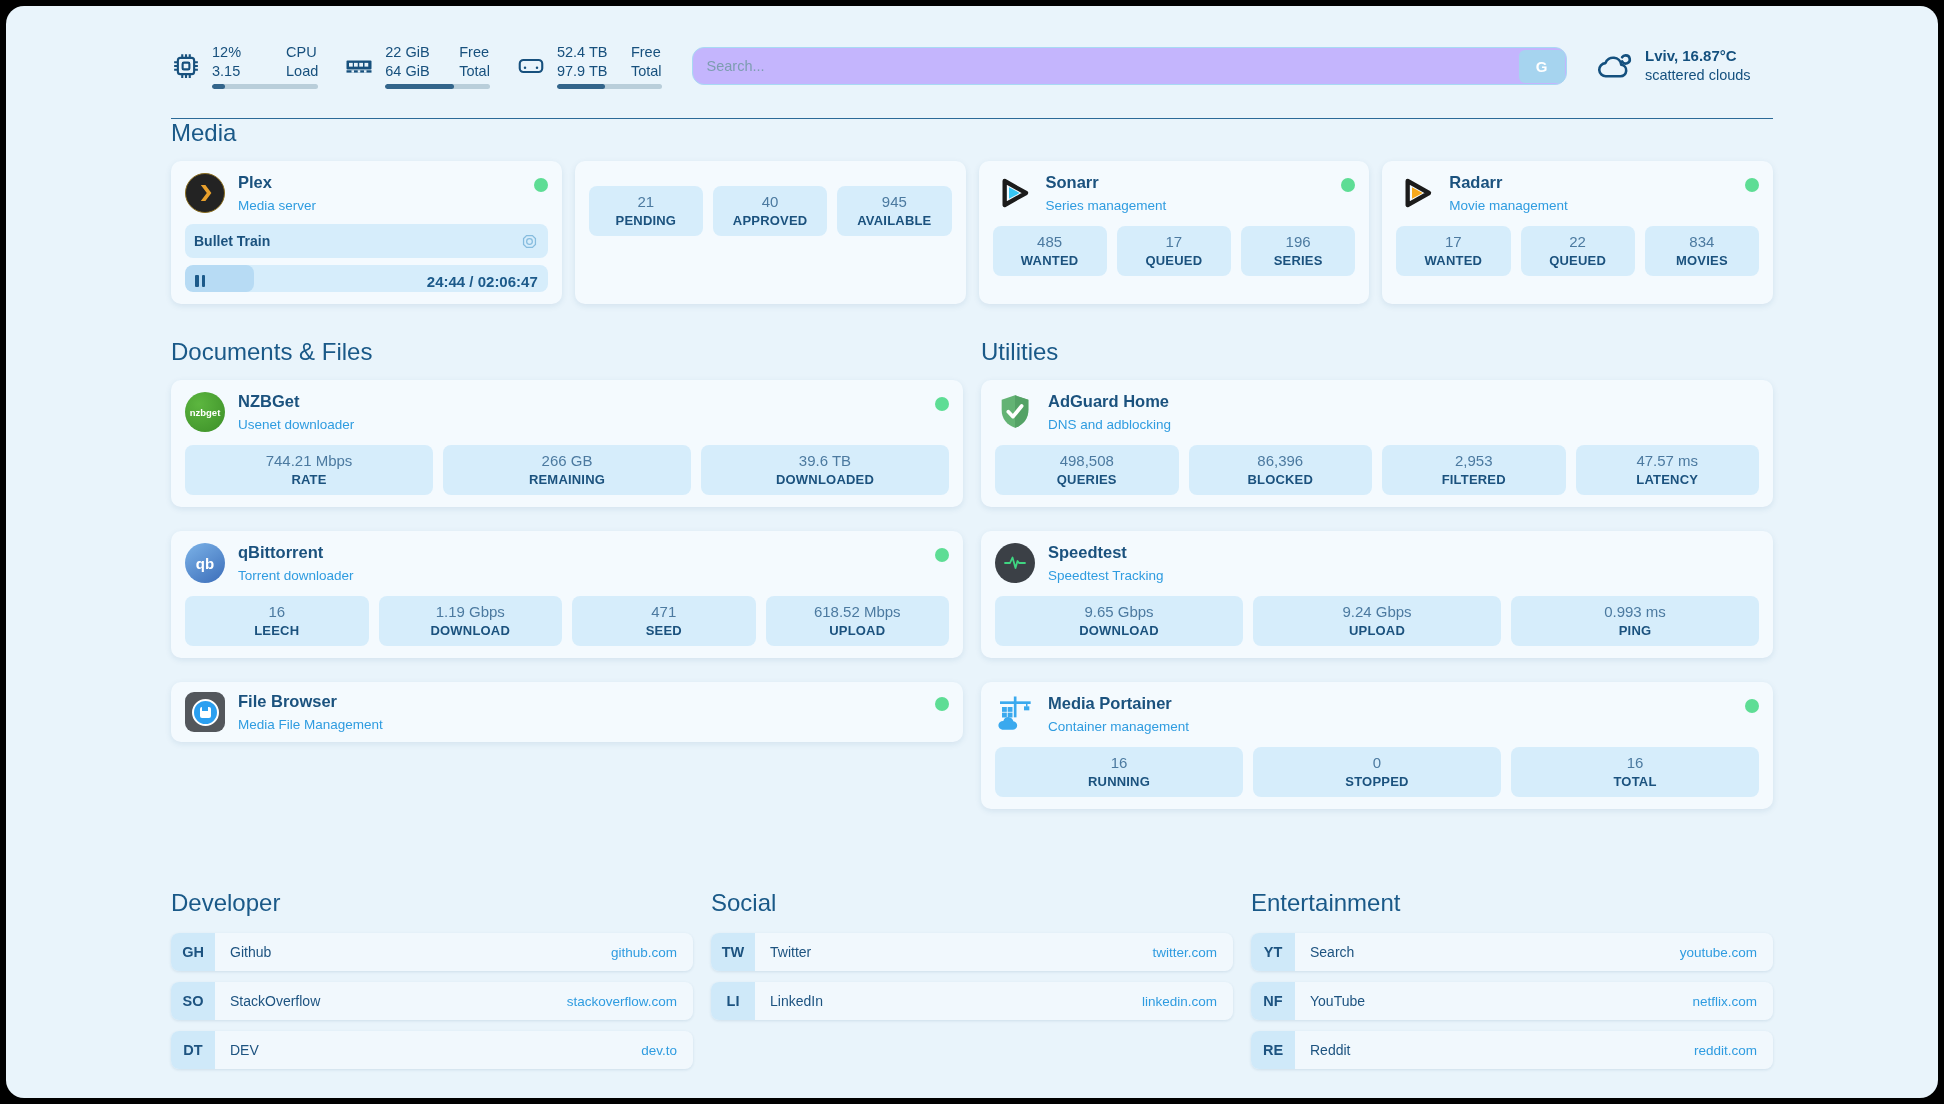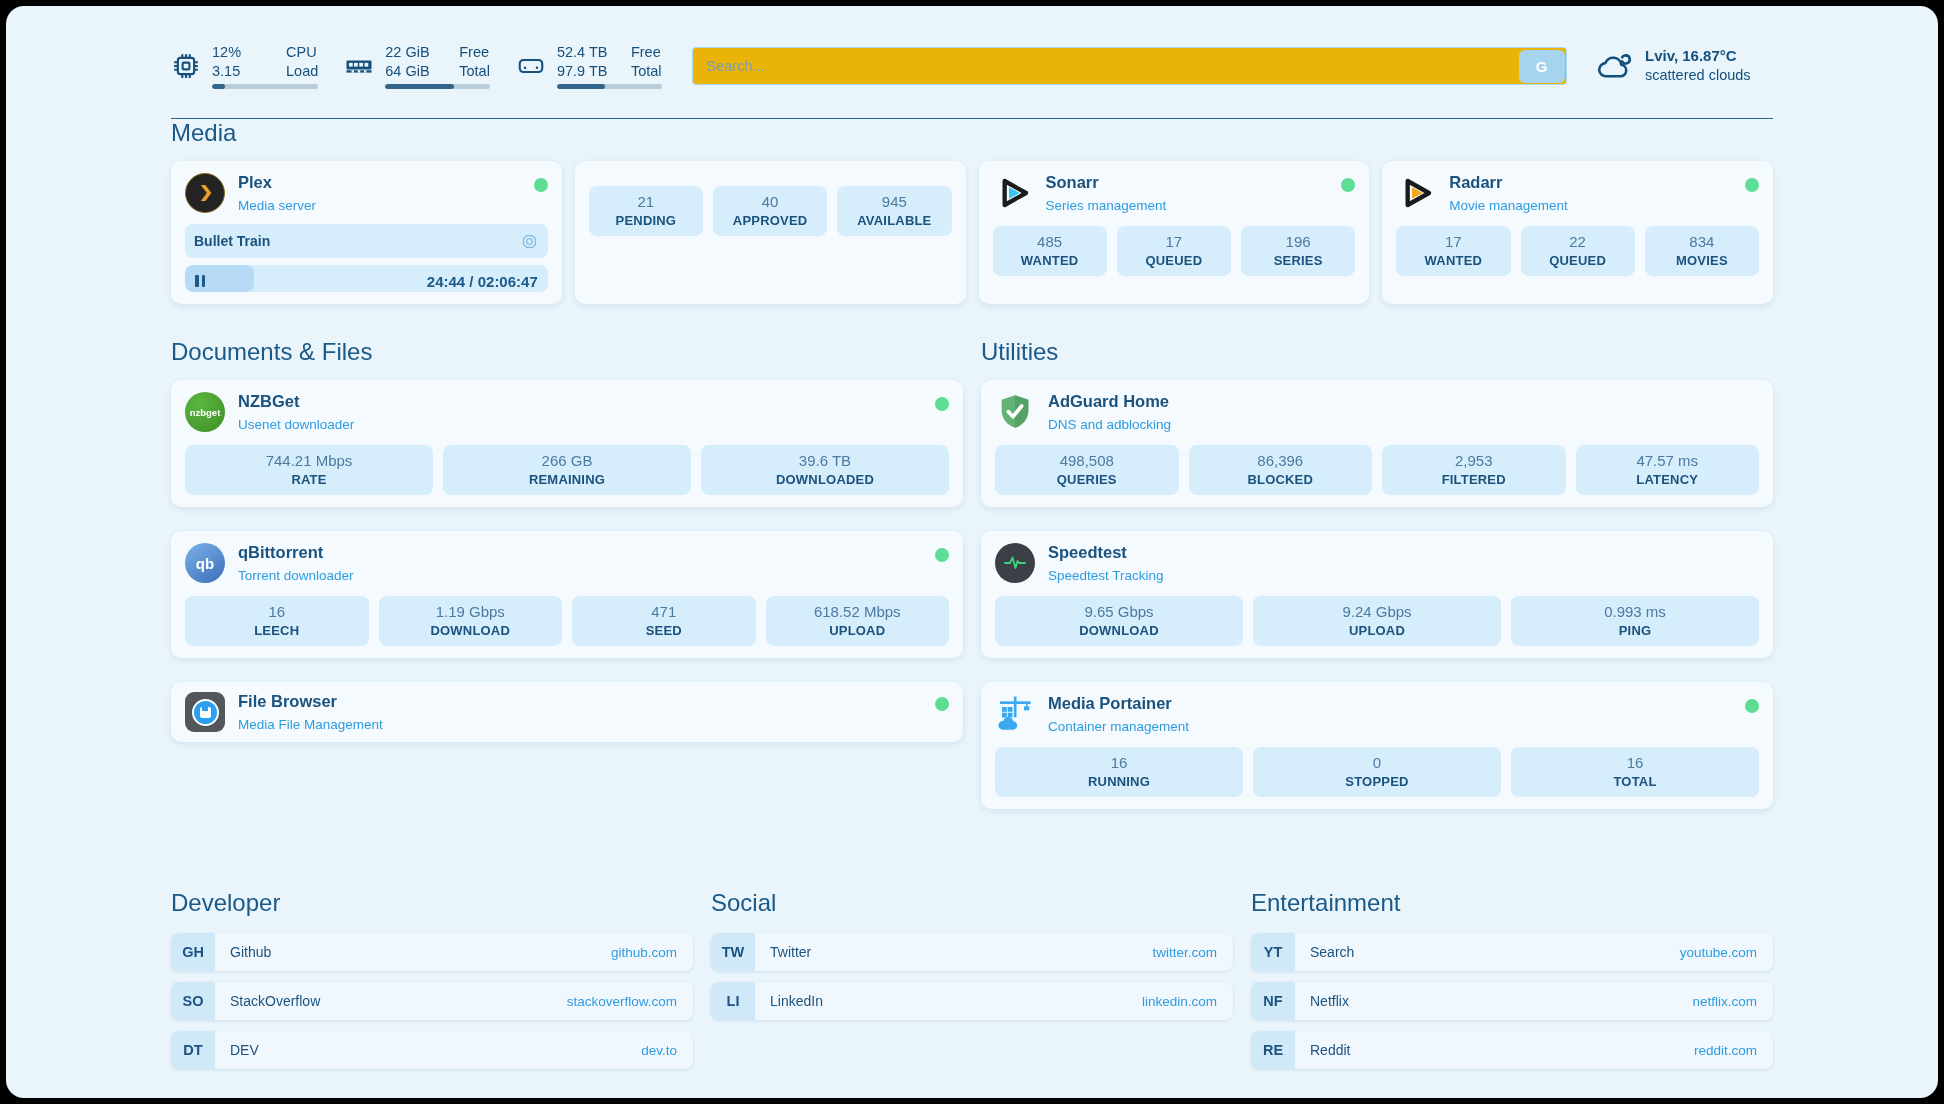--- a/index.html
+++ b/index.html
@@ -13,22 +13,22 @@
   .stat-group { display:flex; gap:11px; align-items:center; }
   .hw-icon { width:30px; height:30px; flex:0 0 auto; }
   .stat-block { display:flex; flex-direction:column; }
   .stat-cols { display:flex; gap:22px; }
   .stat-col { display:flex; flex-direction:column; font-size:14.5px; line-height:1.3; color:#17507d; }
   .stat-col.vals { min-width:52px; font-weight:500; }
   .bar-track { margin-top:4px; height:5px; border-radius:3px; background:#b9ceda; overflow:hidden; }
   .bar-fill { height:100%; border-radius:3px; background:#33658b; }
 
   .search-wrap { flex:1; margin:0 30px 0 30px; position:relative; height:38px; }
-  .search-input { width:100%; height:100%; border:1.5px solid #a8d9f3; border-radius:4px;
-    background:#eab308; padding:0 60px 0 14px; font-size:14.5px; color:#335;
+  .search-input { width:100%; height:100%; border:1.5px solid #a8d9f3; border-radius:12px;
+    background:#c4b5fd; padding:0 60px 0 14px; font-size:14.5px; color:#335;
     font-family:"Liberation Sans", sans-serif; outline:none; }
   .search-input::placeholder { color:#7d9db1; }
   .search-btn { position:absolute; right:2.5px; top:2.5px; bottom:2.5px; width:46px;
     background:#a6d4ef; border:none; border-radius:6px; color:#fff; font-weight:700;
     font-size:15px; display:flex; align-items:center; justify-content:center; cursor:pointer; }
 
   .weather { display:flex; align-items:center; gap:12px; min-width:176px; }
   .weather-text { display:flex; flex-direction:column; line-height:1.35; }
   .weather-loc { font-size:15px; font-weight:600; color:#14507e; }
   .weather-cond { font-size:14.5px; color:#14507e; }
@@ -535,21 +535,21 @@
 
     <div class="bm-col">
       <div class="section-heading">Entertainment</div>
       <div class="bm-row">
         <span class="bm-badge">YT</span>
         <span class="bm-name">Search</span>
         <span class="bm-url">youtube.com</span>
       </div>
       <div class="bm-row">
         <span class="bm-badge">NF</span>
-        <span class="bm-name">Netflix</span>
+        <span class="bm-name">YouTube</span>
         <span class="bm-url">netflix.com</span>
       </div>
       <div class="bm-row">
         <span class="bm-badge">RE</span>
         <span class="bm-name">Reddit</span>
         <span class="bm-url">reddit.com</span>
       </div>
     </div>
   </div>
 

